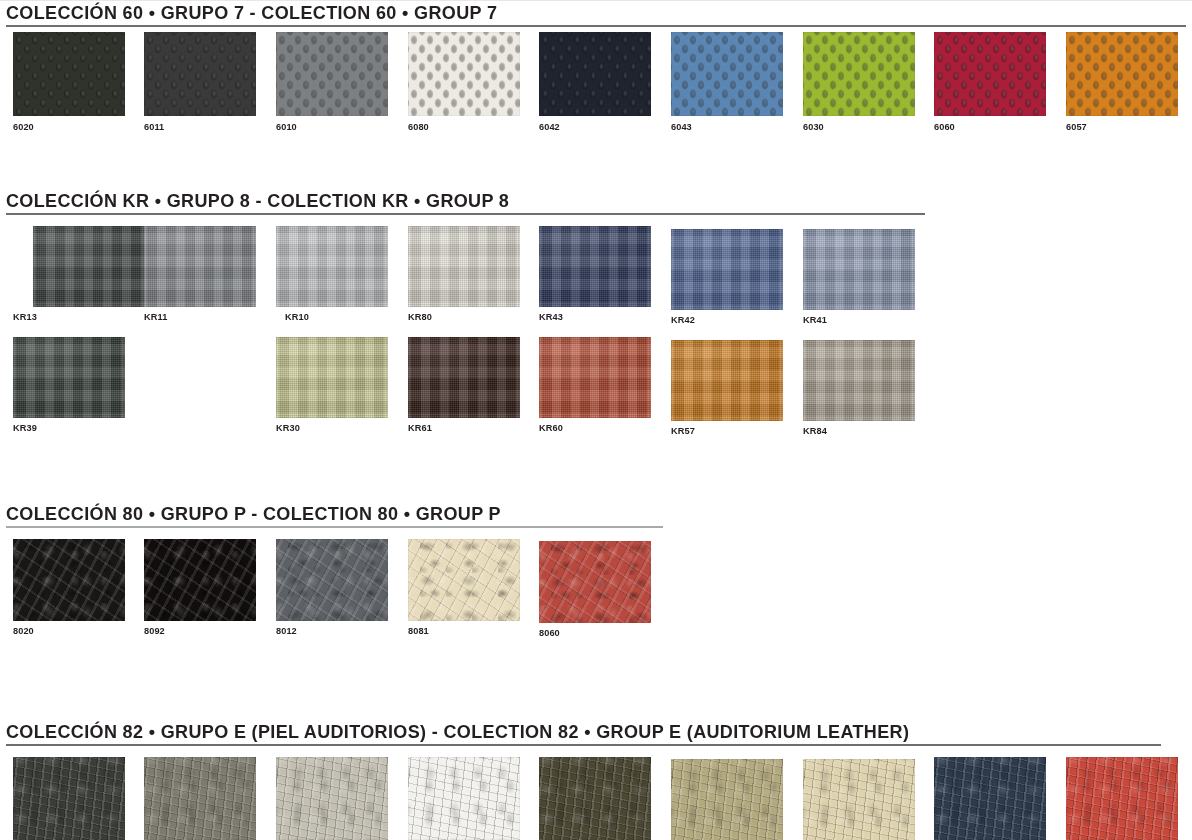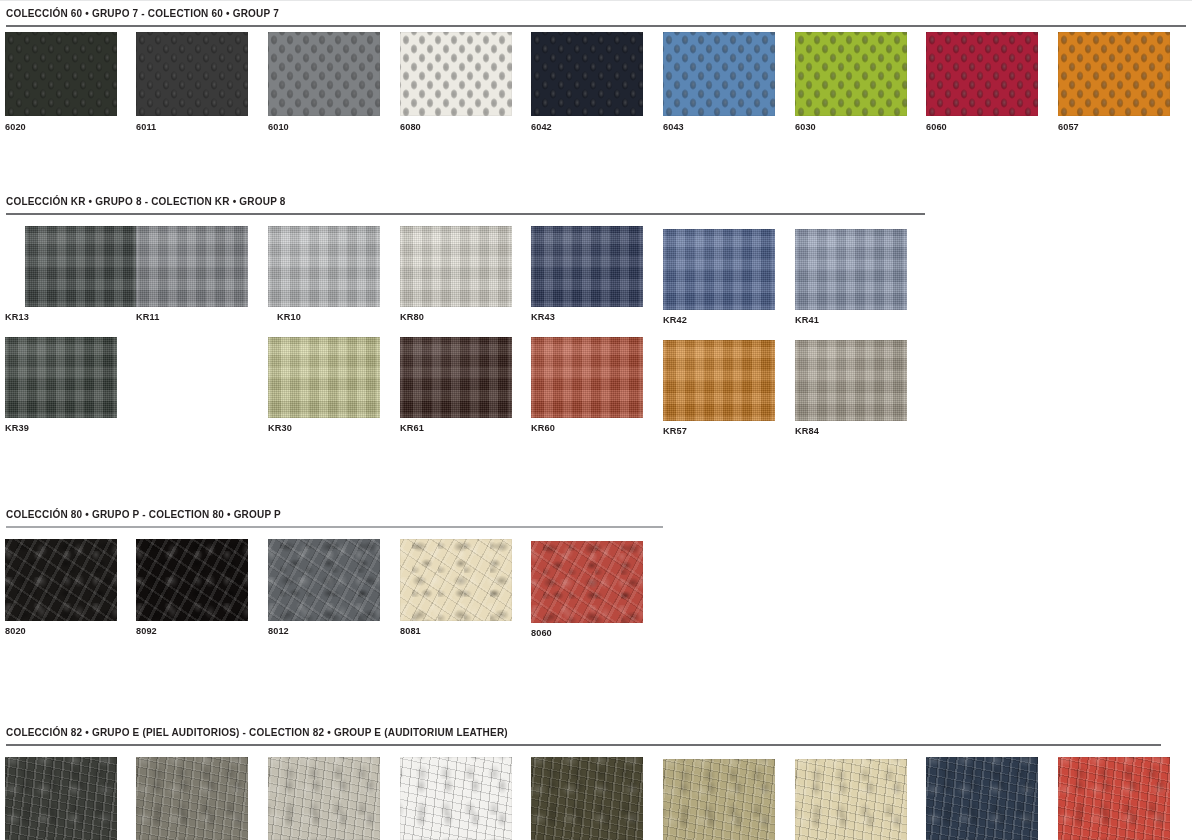--- a/index.html
+++ b/index.html
@@ -23,21 +23,21 @@
   }
 
   
   .section {
     position: absolute;
     left: 0;
     width: 1192px;
   }
 
   .section-title {
-    font-size: 10px;
+    font-size: 18px;
     font-weight: bold;
     letter-spacing: 0.02em;
     color: #231f20;
     white-space: nowrap;
     line-height: 17px;
   }
 
   .section-rule {
     position: absolute;
     left: 6px;
@@ -50,20 +50,21 @@
 
   
   .swatch-row {
     position: relative;
     width: 1192px;
   }
 
   .swatch-cell {
     position: absolute;
     top: 0;
+    margin-left: 8px;
   }
 
   .swatch {
     position: relative;
     overflow: hidden;
     background-color: #888;
     box-shadow: inset 0 0 0 1px rgba(0,0,0,0.04);
   }
 
   .swatch-label {

